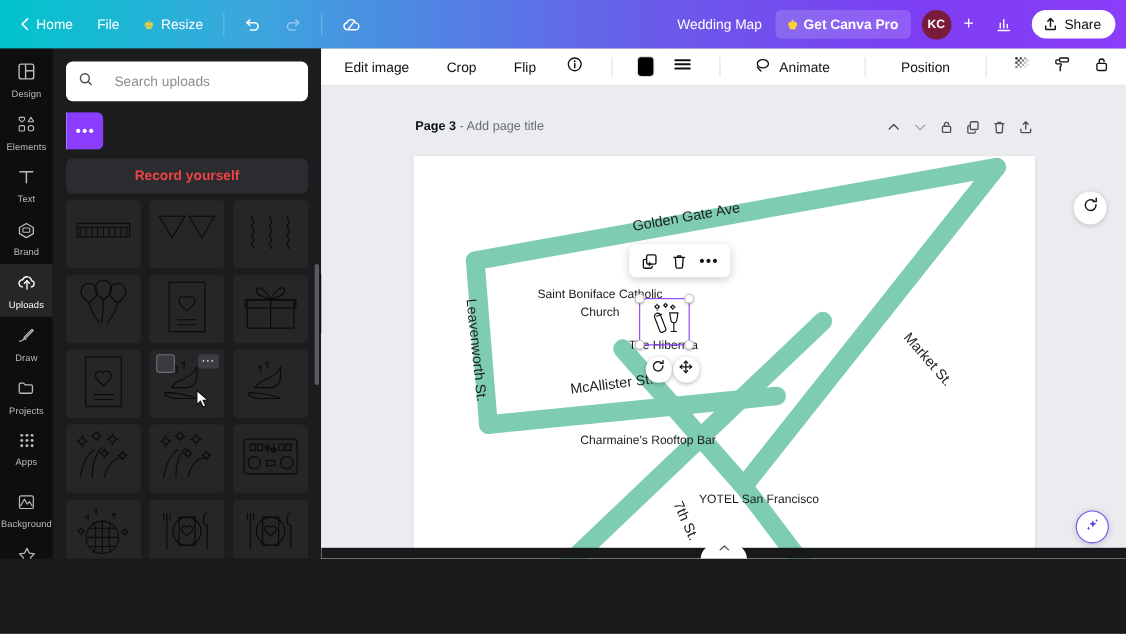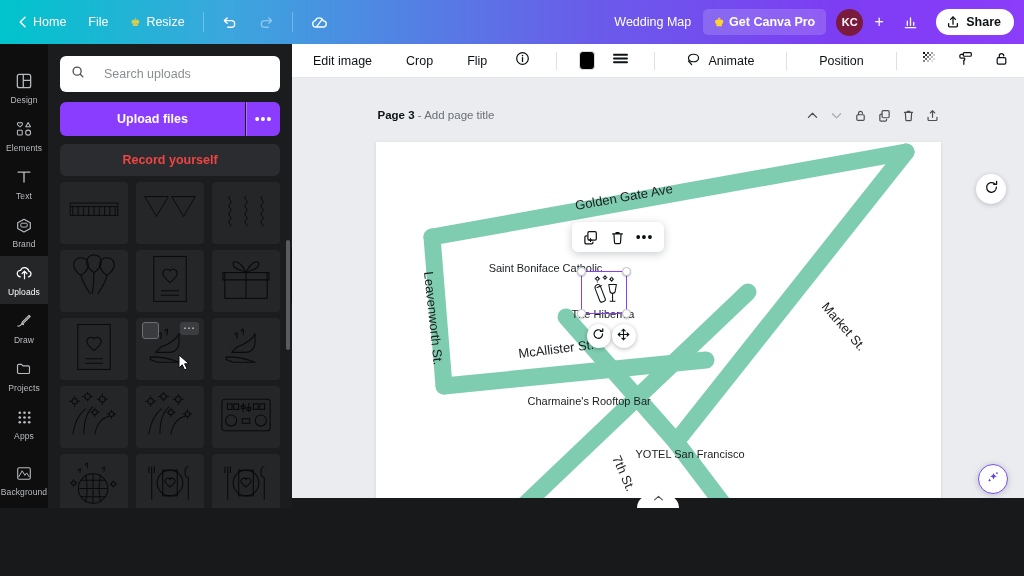--- a/index.html
+++ b/index.html
@@ -38,32 +38,32 @@
     display: flex; align-items: center; justify-content: center; cursor: pointer;
     margin-left: 8px;
   }
   .plus-btn {
     width: 24px; height: 24px; border-radius: 50%; display:flex; align-items:center;
     justify-content:center; font-size: 16px; cursor: pointer; margin-left: 2px; color:#fff;
   }
   .share-btn {
     background: #fff; color: #0d1216; border-radius: 13px;
     padding: 6px 13px 6px 10px; display: flex; align-items: center; gap: 6px;
-    font-size: 12.5px; font-weight: 700; cursor: pointer; margin-left: 6px;
+    font-size: 12.5px; font-weight: 400; cursor: pointer; margin-left: 6px;
   }
   .disabled { opacity: 0.42; }
 
   
   .body { flex: 1; display: flex; min-height: 0; position: relative; }
 
   
   .rail {
     width: 48px; flex: 0 0 48px; background: #0e0e0f;
     display: flex; flex-direction: column; align-items: flex-start;
-    padding-top: 20px; overflow: hidden;
+    padding-top: 4px; overflow: hidden;
   }
   .rail-item {
     width: 48px; min-height: 48px; display: flex; flex-direction: column;
     align-items: center; justify-content: center; gap: 2px;
     color: #b9bbbe; cursor: pointer; padding: 5px 0 4px;
   }
   .rail-item.active { background: #252628; color: #fff; }
   .rail-label { font-size: 8.5px; letter-spacing: .1px; line-height: 1; }
   .rail-div { width: 26px; height: 1px; background: #2e2f31; margin: 4px 0; }
 
@@ -439,23 +439,20 @@
         <div class="search-box">
           <span>
             <svg width="14" height="14" viewBox="0 0 16 16" fill="none">
                 <circle cx="7" cy="7" r="4.6" stroke="#4b4f55" stroke-width="1.5"></circle>
                 <path d="m10.6 10.6 3 3" stroke="#4b4f55" stroke-width="1.5" stroke-linecap="round"></path>
               </svg>
           </span>
           <input type="text" placeholder="Search uploads" style="">
         </div>
         <div class="upload-row">
-          <div class="upload-btn">
-            <span>Upload files</span>
-          </div>
           <div class="upload-more">
             <span>•••</span>
           </div>
         </div>
         <div class="record-btn">
           <span>Record yourself</span>
         </div>
       </div>
 
       <div class="grid">
@@ -855,20 +852,21 @@
               <text x="200" y="68" transform="rotate(-10 200 68)">Golden Gate Ave</text>
               <text x="48" y="130" transform="rotate(84 48 130)">Leavenworth St.</text>
               <text x="445" y="165" transform="rotate(49 445 165)">Market St.</text>
               <text x="143" y="216" transform="rotate(-7 143 216)">McAllister St.</text>
               <text x="236" y="316" transform="rotate(66 236 316)">7th St.</text>
             </g>
           </svg>
 
           <div class="map-label lbl-church">
             <div>Saint Boniface Catholic</div>
+            <div>Church</div>
           </div>
           <div class="map-label lbl-hibernia">The Hibernia</div>
           <div class="map-label lbl-charmaine">Charmaine's Rooftop Bar</div>
           <div class="map-label lbl-yotel">YOTEL San Francisco</div>
 
           <div class="sel-frame">
             <span style="display:block;padding:3px;">
               <svg width="40" height="36" viewBox="0 0 42 38" fill="none" stroke="#0d1216" stroke-width="1.1" stroke-linejoin="round">
                 <g>
                     <circle cx="13" cy="4" r="1.6"></circle>

